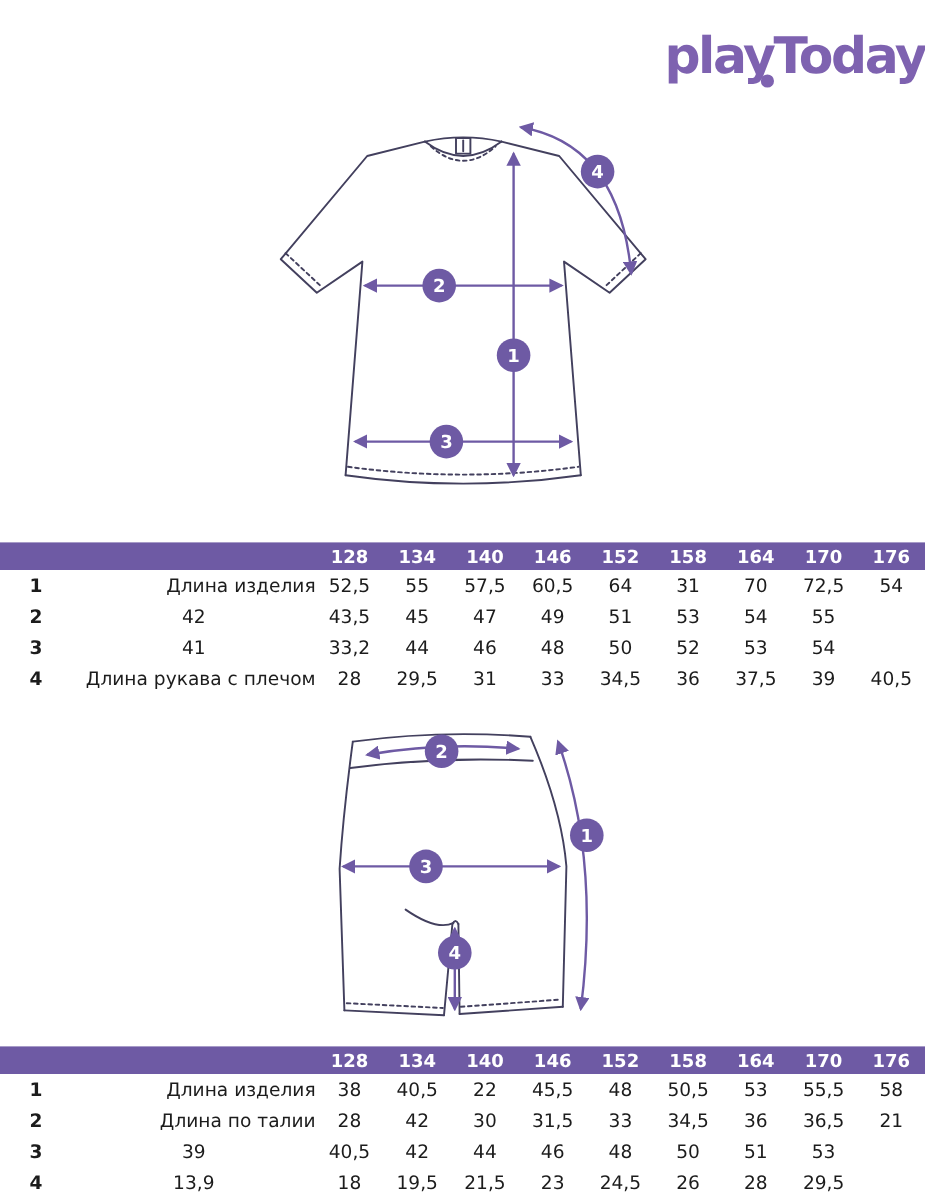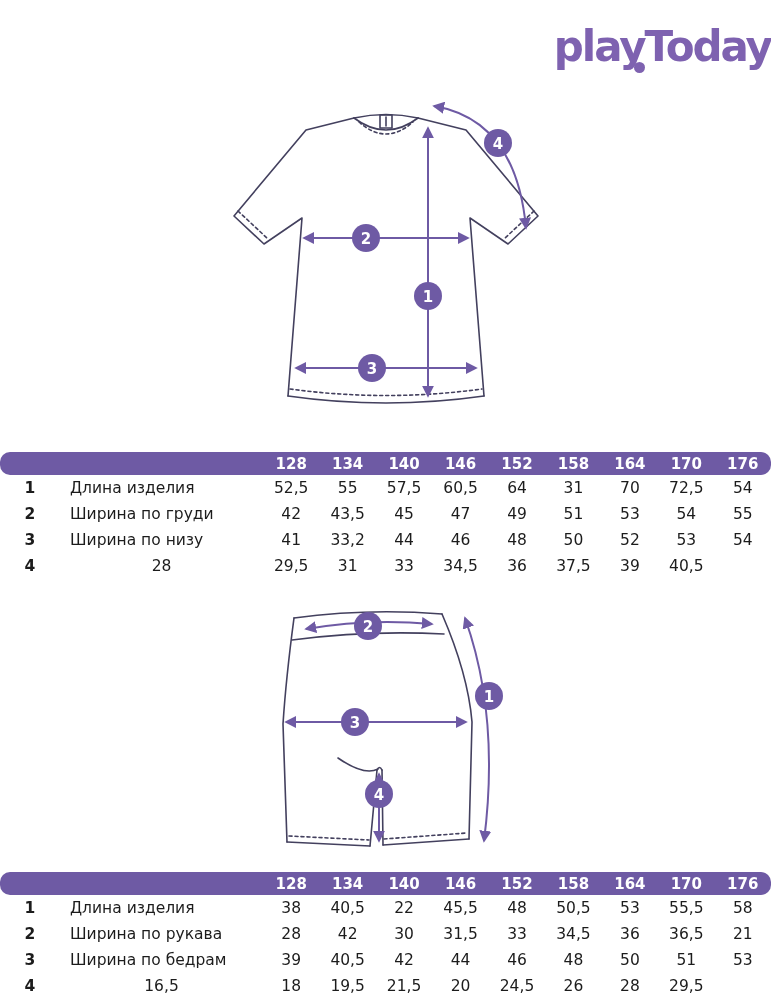--- a/index.html
+++ b/index.html
@@ -16,26 +16,26 @@
 
   
   .diagram { position:absolute; left:0; width:100%; display:flex; justify-content:center; }
   .tshirt-diagram { top:96px; }
   .shorts-diagram { top:598px; }
 
   
   .size-table { position:absolute; left:0; width:771px; }
   .table-tshirt { top:452px; }
   .table-shorts { top:872px; }
-  .thead, .trow { display:grid; grid-template-columns:60px 203px repeat(9,1fr); align-items:center;border-radius:10px; }
+  .thead, .trow { display:grid; grid-template-columns:60px 203px repeat(9,1fr); align-items:center; }
   .thead { background:#6e5aa4; height:23px; }
   .thead .val { color:#ffffff; font-weight:bold; font-size:15px; text-align:center; }
   .trow { height:26px; font-size:15.5px; }
   .trow .num { text-align:center; font-weight:bold; }
-  .trow .label { text-align:left; padding-left:10px; }
+  .trow .label { text-align:right; padding-left:10px; }
   .trow .val { text-align:center; }
 </style>
 </head>
 <body>
 
 <div class="logo-wrap">
   <span class="logo"><span>playToday</span><span class="logo-dot"></span></span>
 </div>
 
 <div class="diagram tshirt-diagram">
@@ -102,46 +102,45 @@
     <div class="val">57,5</div>
     <div class="val">60,5</div>
     <div class="val">64</div>
     <div class="val">31</div>
     <div class="val">70</div>
     <div class="val">72,5</div>
     <div class="val">54</div>
   </div>
   <div class="trow">
     <div class="num">2</div>
-    <div class="label">Ширина по груди</div>
     <div class="val">42</div>
     <div class="val">43,5</div>
     <div class="val">45</div>
     <div class="val">47</div>
     <div class="val">49</div>
     <div class="val">51</div>
     <div class="val">53</div>
     <div class="val">54</div>
     <div class="val">55</div>
   </div>
   <div class="trow">
     <div class="num">3</div>
-    <div class="label">Ширина по низу</div>
     <div class="val">41</div>
     <div class="val">33,2</div>
     <div class="val">44</div>
     <div class="val">46</div>
     <div class="val">48</div>
     <div class="val">50</div>
     <div class="val">52</div>
     <div class="val">53</div>
     <div class="val">54</div>
   </div>
   <div class="trow">
     <div class="num">4</div>
+    <div class="label">Длина рукава с плечом</div>
     <div class="val">28</div>
     <div class="val">29,5</div>
     <div class="val">31</div>
     <div class="val">33</div>
     <div class="val">34,5</div>
     <div class="val">36</div>
     <div class="val">37,5</div>
     <div class="val">39</div>
     <div class="val">40,5</div>
   </div>
@@ -209,49 +208,48 @@
     <div class="val">22</div>
     <div class="val">45,5</div>
     <div class="val">48</div>
     <div class="val">50,5</div>
     <div class="val">53</div>
     <div class="val">55,5</div>
     <div class="val">58</div>
   </div>
   <div class="trow">
     <div class="num">2</div>
-    <div class="label">Ширина по рукава</div>
+    <div class="label">Длина по талии</div>
     <div class="val">28</div>
     <div class="val">42</div>
     <div class="val">30</div>
     <div class="val">31,5</div>
     <div class="val">33</div>
     <div class="val">34,5</div>
     <div class="val">36</div>
     <div class="val">36,5</div>
     <div class="val">21</div>
   </div>
   <div class="trow">
     <div class="num">3</div>
-    <div class="label">Ширина по бедрам</div>
     <div class="val">39</div>
     <div class="val">40,5</div>
     <div class="val">42</div>
     <div class="val">44</div>
     <div class="val">46</div>
     <div class="val">48</div>
     <div class="val">50</div>
     <div class="val">51</div>
     <div class="val">53</div>
   </div>
   <div class="trow">
     <div class="num">4</div>
-    <div class="val">16,5</div>
+    <div class="val">13,9</div>
     <div class="val">18</div>
     <div class="val">19,5</div>
     <div class="val">21,5</div>
-    <div class="val">20</div>
+    <div class="val">23</div>
     <div class="val">24,5</div>
     <div class="val">26</div>
     <div class="val">28</div>
     <div class="val">29,5</div>
   </div>
 </div>
 
 </body></html>

